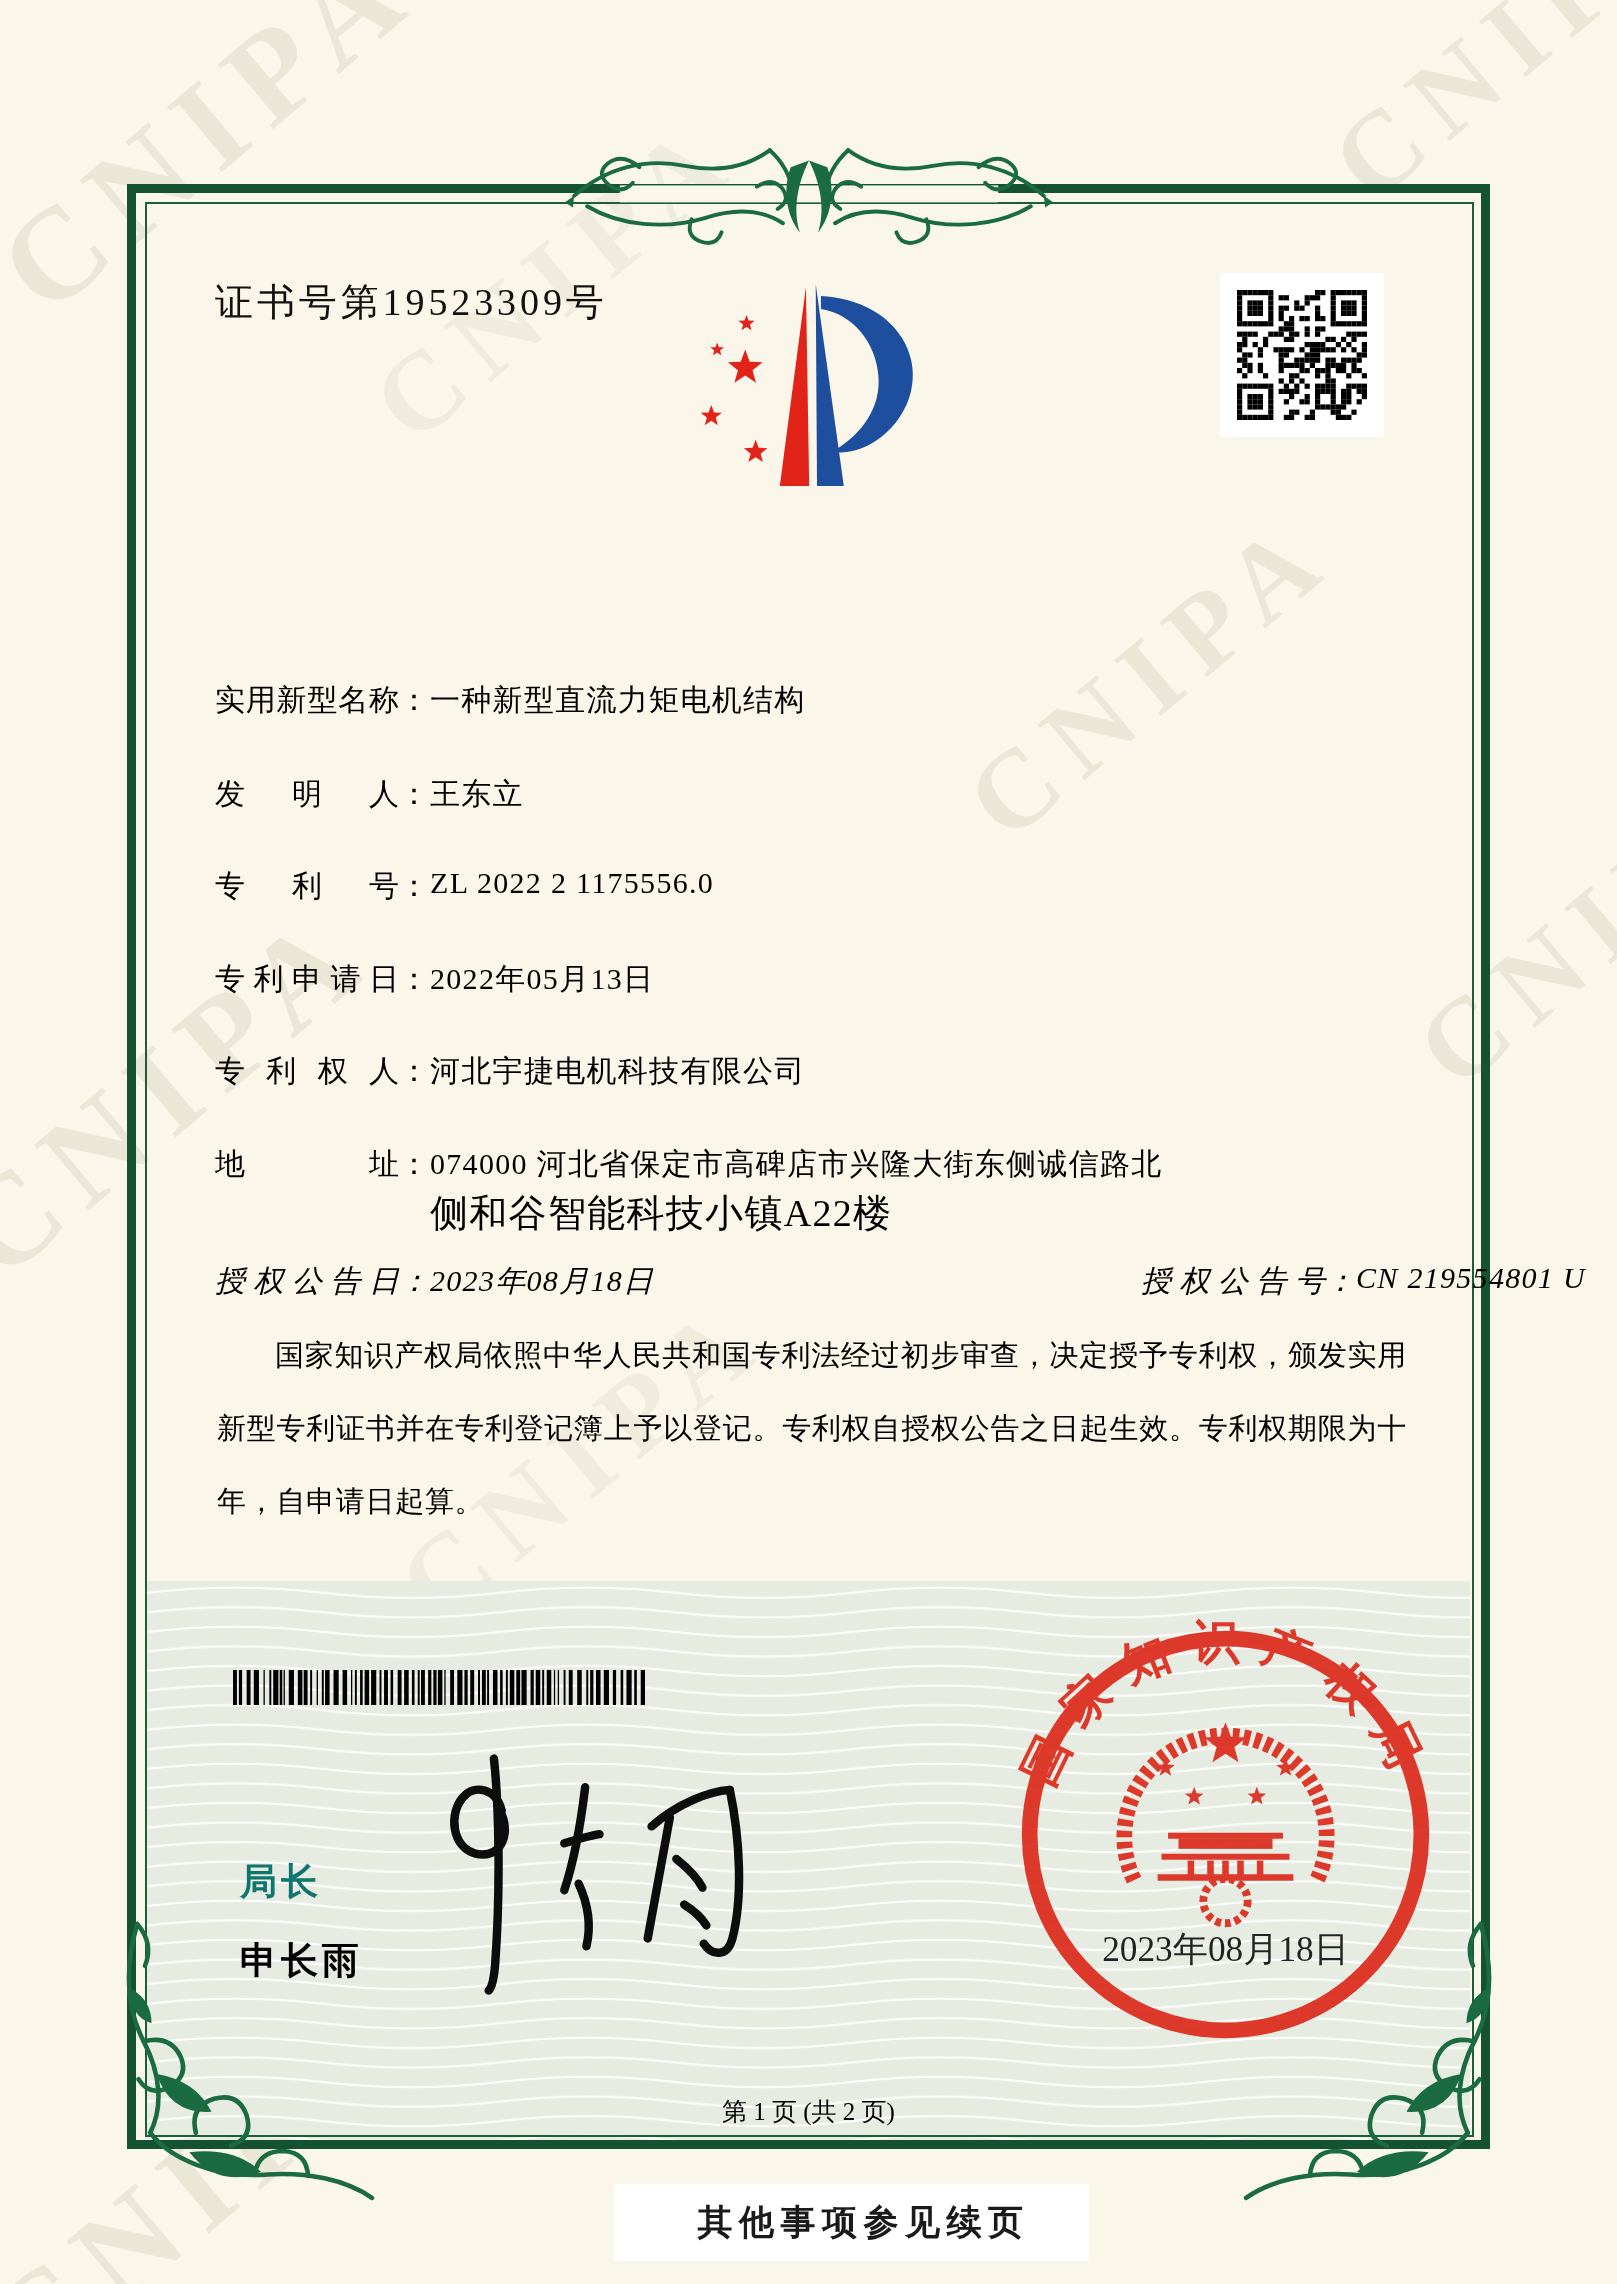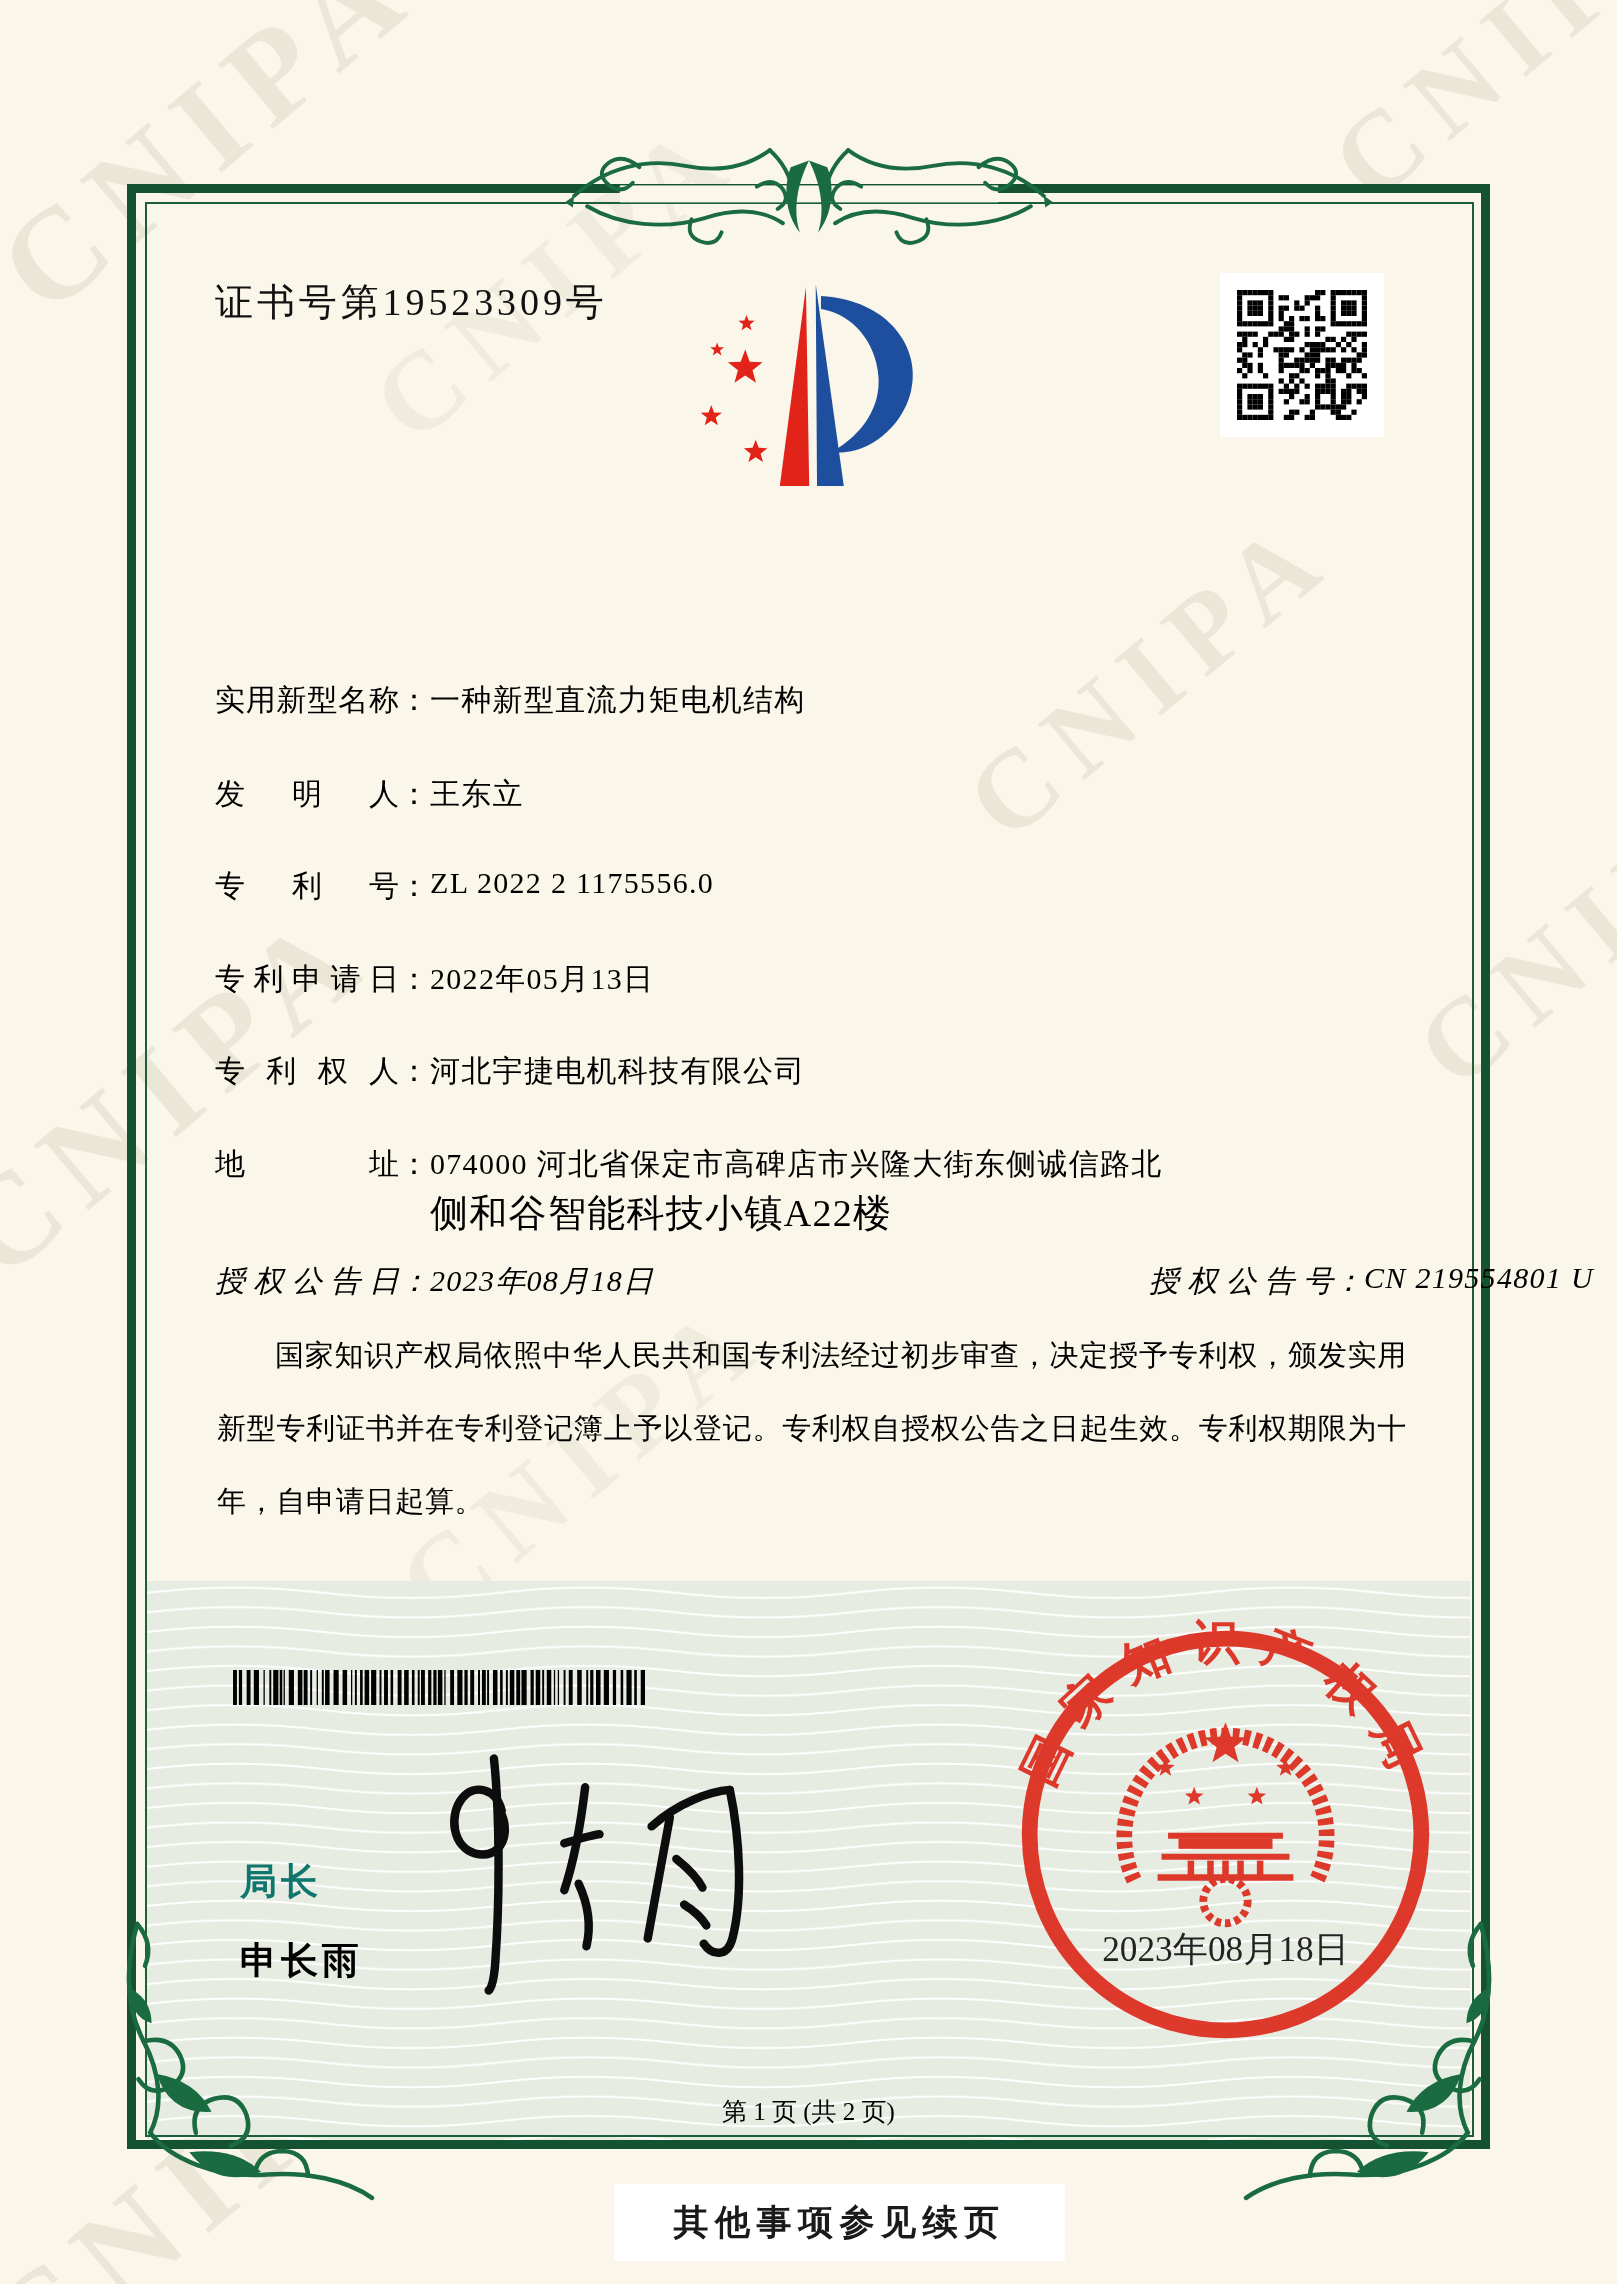--- a/index.html
+++ b/index.html
@@ -44,21 +44,21 @@
   .juzhang{position:absolute;left:240px;top:1857px;font-size:37px;font-weight:700;
            font-family:"Liberation Sans","DejaVu Sans",sans-serif;color:#0f766e;z-index:4;letter-spacing:3.9px;}
   .signame{position:absolute;left:240px;top:1936px;font-size:37px;font-weight:700;
            font-family:"Liberation Sans","DejaVu Sans",sans-serif;color:#000;z-index:4;letter-spacing:3.9px;}
   .sig{position:absolute;left:404px;top:1748px;z-index:4;}
 
   .seal{position:absolute;left:997px;top:1606px;z-index:5;}
 
   .pagenum{position:absolute;left:0;right:0;top:2095px;text-align:center;font-size:25px;color:#000;z-index:4;}
   .notebox{position:absolute;left:614px;top:2184px;width:451px;height:77px;background:#fff;z-index:4;
-           display:flex;align-items:center;justify-content:center;}
+           display:flex;align-items:center;justify-content:center;padding-left:24px;}
   .notebox span{font-size:35px;font-weight:600;letter-spacing:6.5px;color:#1a1a1a;}
 </style>
 </head>
 <body>
 
 <div id="page">
 
   <span class="wm" style="left:-39px;top:52px;font-size:130px;">CNIPA</span>
   <span class="wm" style="left:339px;top:215px;font-size:111px;color:rgba(138,129,95,0.09);">CNIPA</span>
   <span class="wm" style="left:933px;top:613px;font-size:111px;">CNIPA</span>
@@ -471,21 +471,21 @@
   </div>
   <div class="frow" style="top:1051px;">
     <span class="flabel">专利权人</span><span class="fcolon">：</span><span class="fvalue">河北宇捷电机科技有限公司</span>
   </div>
   <div class="frow" style="top:1144px;">
     <span class="flabel">地址</span><span class="fcolon">：</span><span class="fvalue">074000 河北省保定市高碑店市兴隆大街东侧诚信路北</span>
   </div>
   <div class="addr2" style="top:1188px;">侧和谷智能科技小镇A22楼</div>
   <div class="frow" style="top:1261px;font-style:italic;">
     <span class="flabel">授权公告日</span><span class="fcolon">：</span><span class="fvalue">2023年08月18日</span>
-    <span class="grant2" style="position:absolute;margin-left:8px;">
+    <span class="grant2" style="position:absolute;">
       <span class="flabel">授权公告号</span><span class="fcolon">：</span><span class="fvalue">CN 219554801 U</span>
     </span>
   </div>
 
   <div class="para" style="top:1319px;">国家知识产权局依照中华人民共和国专利法经过初步审查，决定授予专利权，颁发实用新型专利证书并在专利登记簿上予以登记。专利权自授权公告之日起生效。专利权期限为十年，自申请日起算。</div>
 
   <svg class="barcode" id="barcode" width="413" height="35" viewBox="0 0 634 54">
       <rect x="0" y="0" width="6" height="54" fill="#000"></rect>
       <rect x="9" y="0" width="5" height="54" fill="#000"></rect>
       <rect x="21" y="0" width="6" height="54" fill="#000"></rect>

